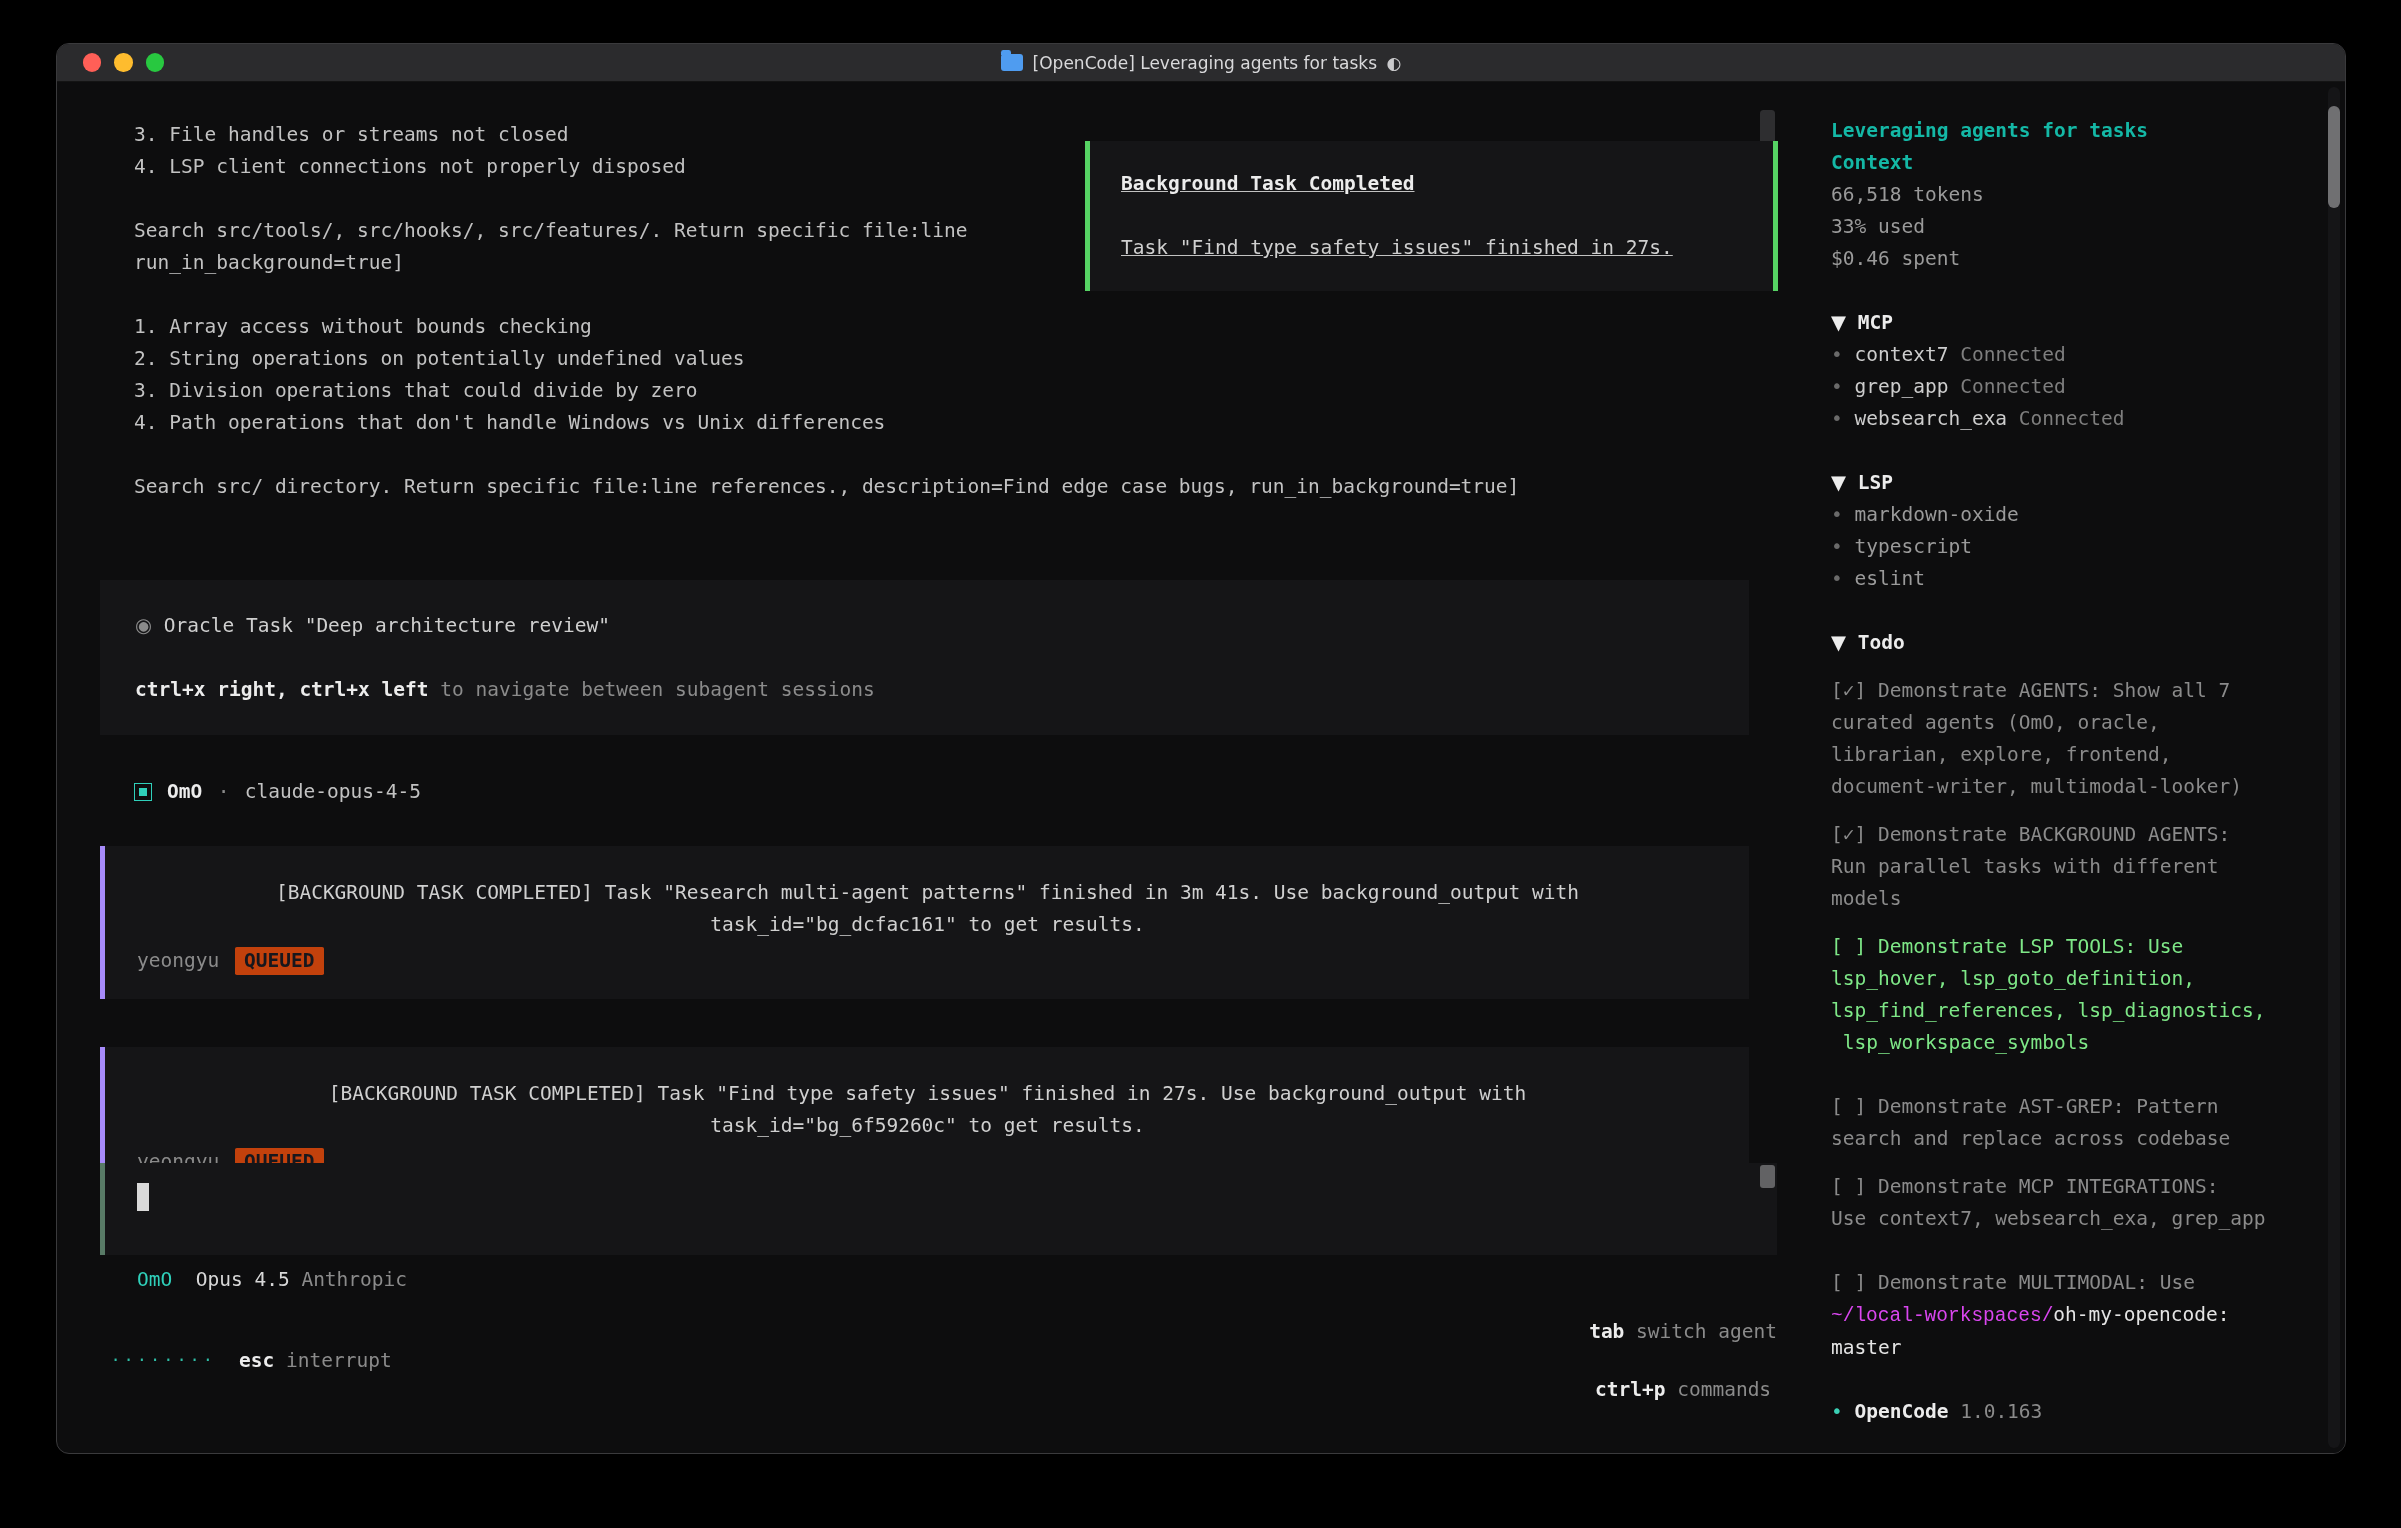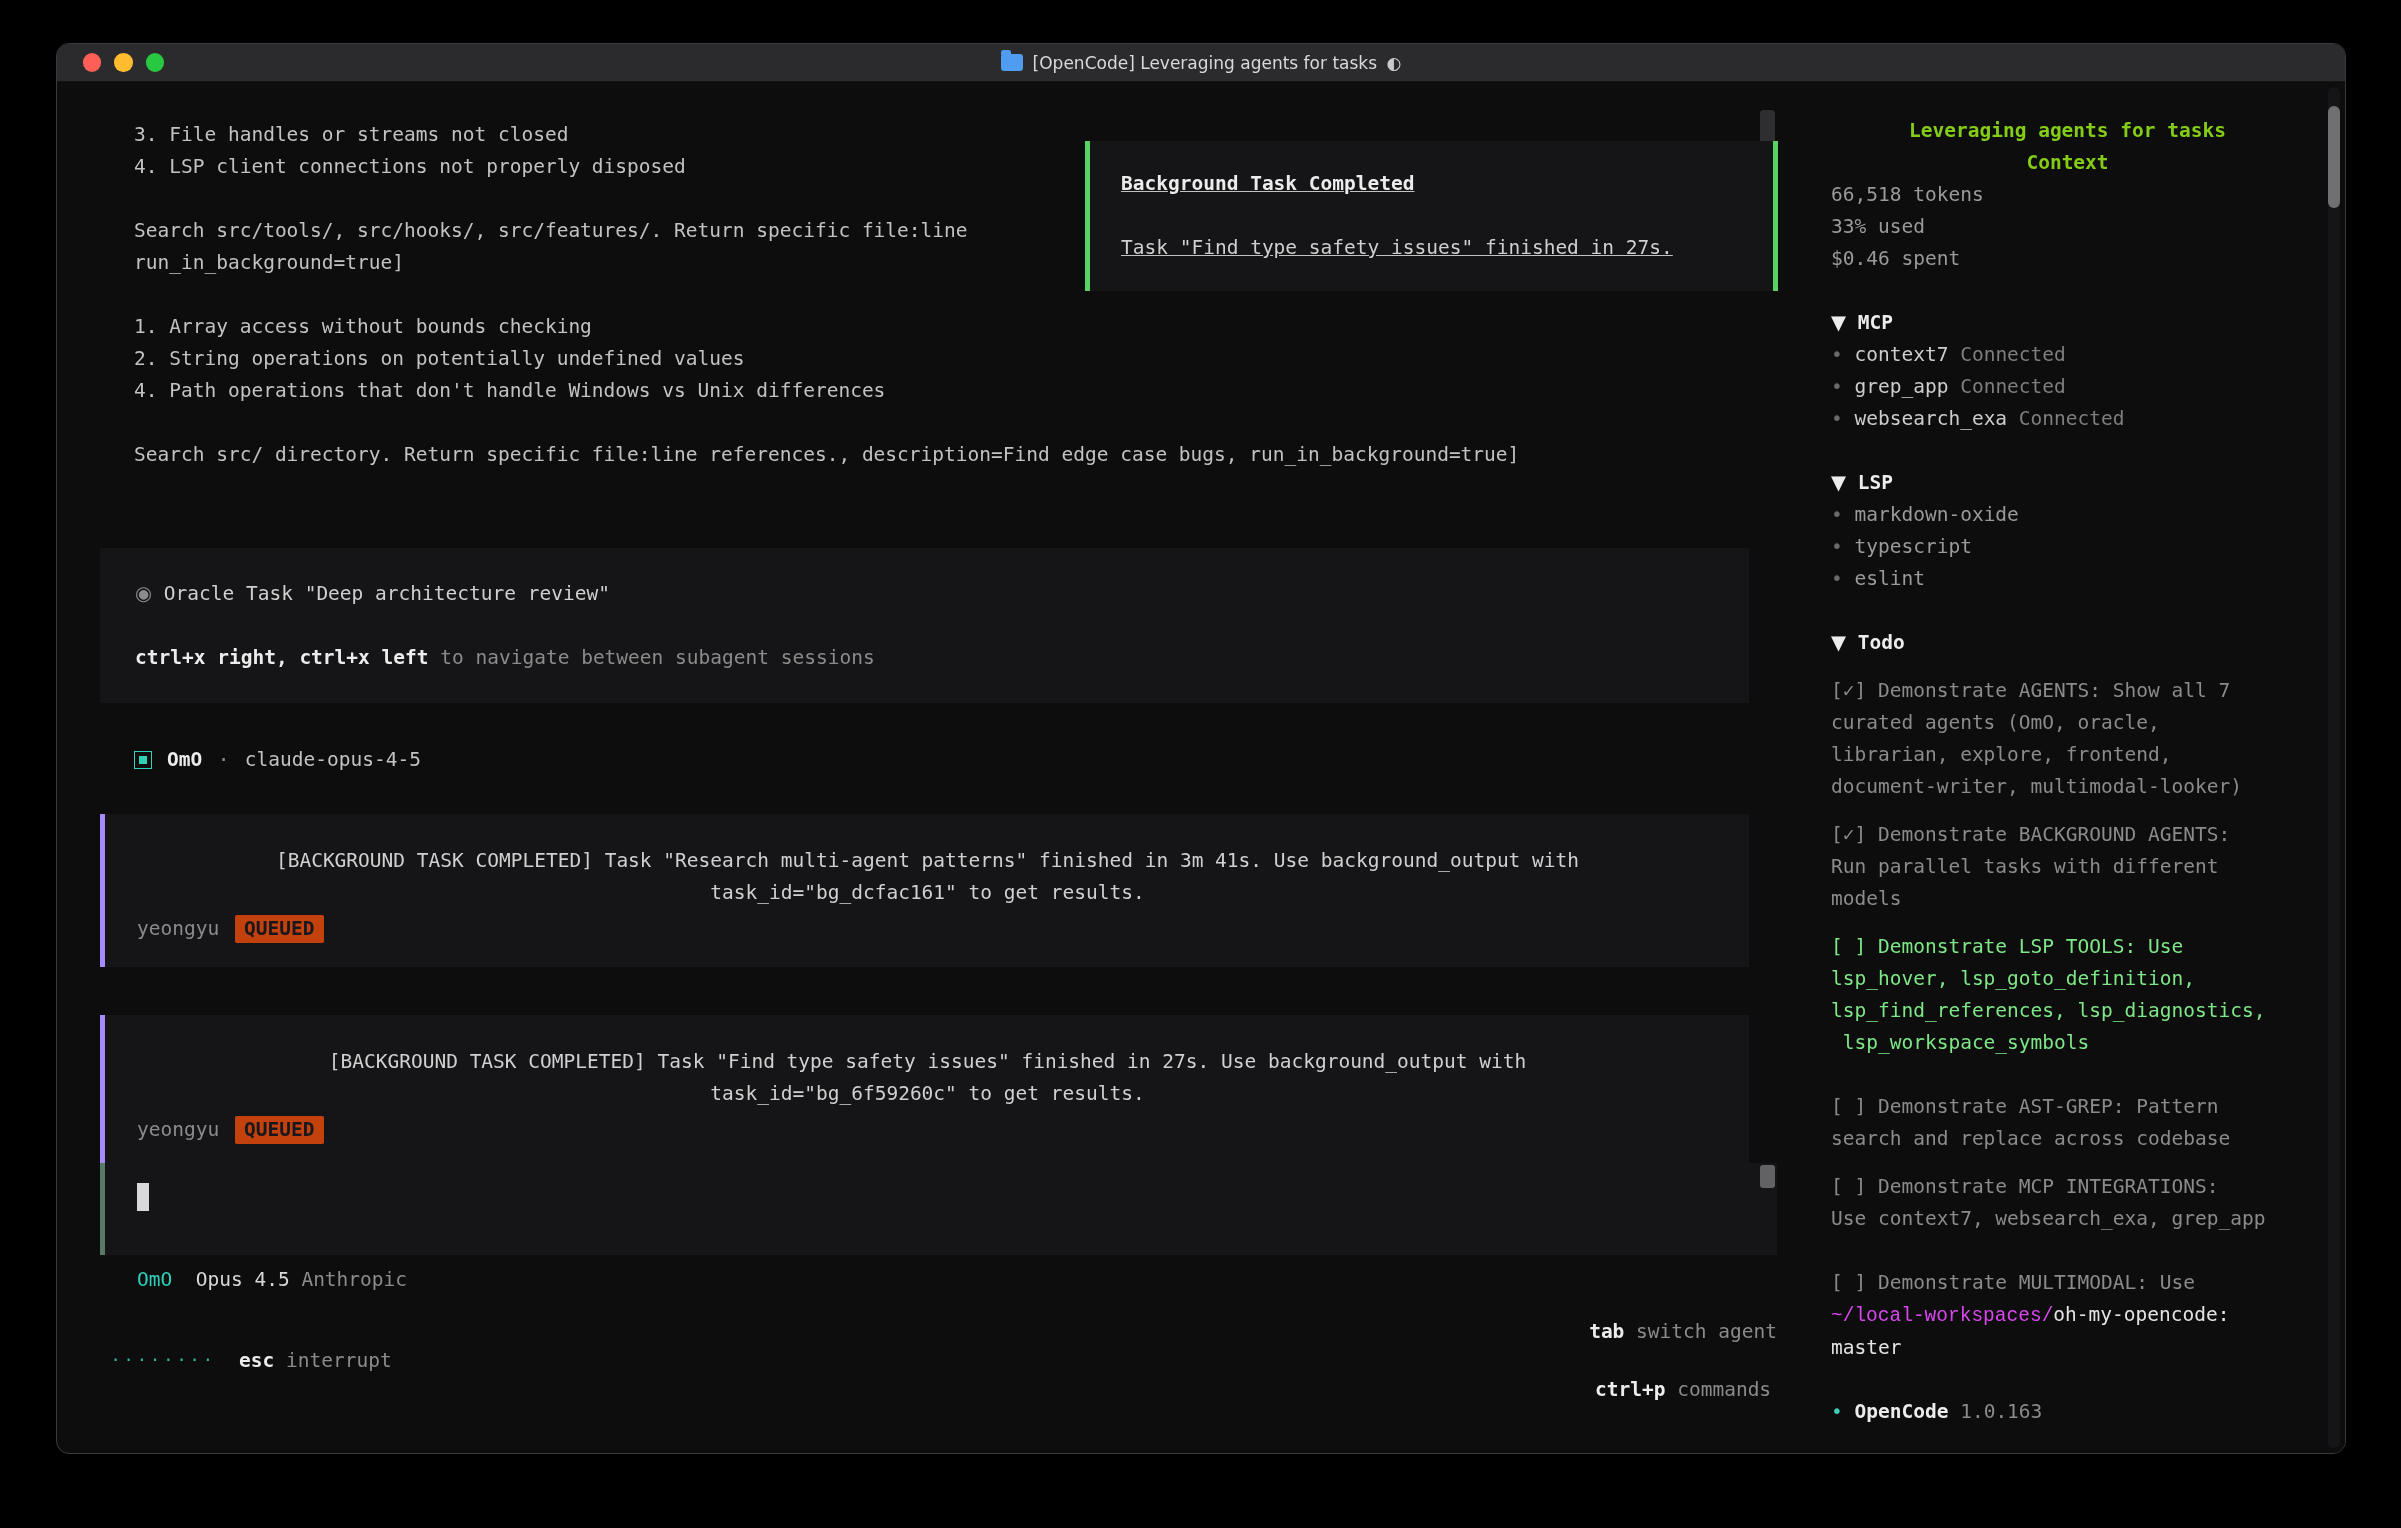--- a/index.html
+++ b/index.html
@@ -93,21 +93,21 @@
   .hint { white-space:pre; }
   .key { color:#ececec; font-weight:bold; }
   .dots { color:#2fbfa7; letter-spacing:7px; font-family:"DejaVu Sans", sans-serif; }
 
   
   .sidebar {
     flex:1; display:flex; flex-direction:column; min-height:0; position:relative;
     padding:33px 41px 47px 23px; background:#0d0d0e;
   }
   .sb-line { white-space:pre; }
-  .sb-title { color:#84cc16; font-weight:bold;text-align:center; }
+  .sb-title { color:#14b8a6; font-weight:bold; }
   .sb-head { color:#ececec; font-weight:bold; margin-top:32px; }
   .sb-gap { height:23.6px; }
   .sb-val { color:#9a9a9a; }
   .tri { font-family:"DejaVu Sans", sans-serif; }
   .sb-bullet { color:#6a6a6a; }
   .mcp-name { color:#cdcdcd; }
   .mcp-status { color:#7e7e7e; }
   .lsp-name { color:#9a9a9a; }
   .todo-item { margin-top:16px; }
   .todo-item.gapped { margin-top:32px; }
@@ -149,20 +149,21 @@
 
       <div class="chat">
         <div class="tline">3. File handles or streams not closed</div>
         <div class="tline">4. LSP client connections not properly disposed</div>
         <div class="spacer"></div>
         <div class="tline">Search src/tools/, src/hooks/, src/features/. Return specific file:line</div>
         <div class="tline">run_in_background=true]</div>
         <div class="spacer"></div>
         <div class="tline">1. Array access without bounds checking</div>
         <div class="tline">2. String operations on potentially undefined values</div>
+        <div class="tline">3. Division operations that could divide by zero</div>
         <div class="tline">4. Path operations that don't handle Windows vs Unix differences</div>
         <div class="spacer"></div>
         <div class="tline">Search src/ directory. Return specific file:line references., description=Find edge case bugs, run_in_background=true]</div>
 
         <div class="panel oracle-panel">
           <div class="panel-line"><span class="dim icon-glyph">◉</span><span> Oracle Task "Deep architecture review"</span></div>
           <div class="spacer"></div>
           <div class="panel-line"><span class="key">ctrl+x right</span><span class="key">, </span><span class="key">ctrl+x left</span><span class="dim"> to navigate between subagent sessions</span></div>
         </div>
 

